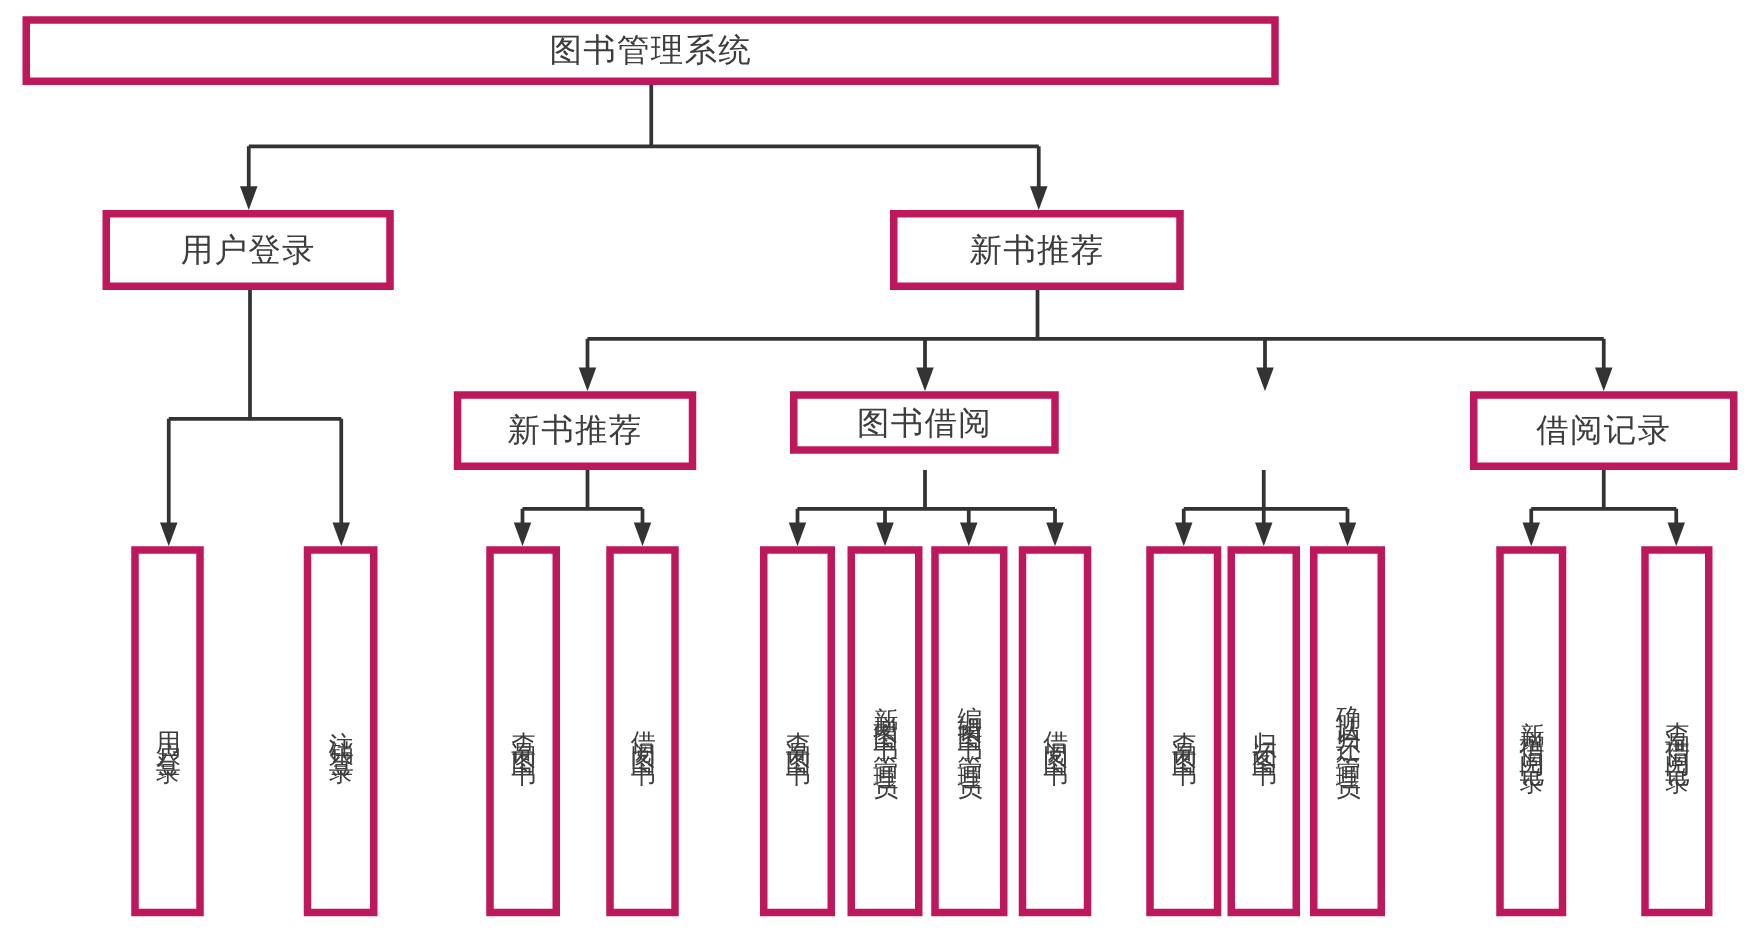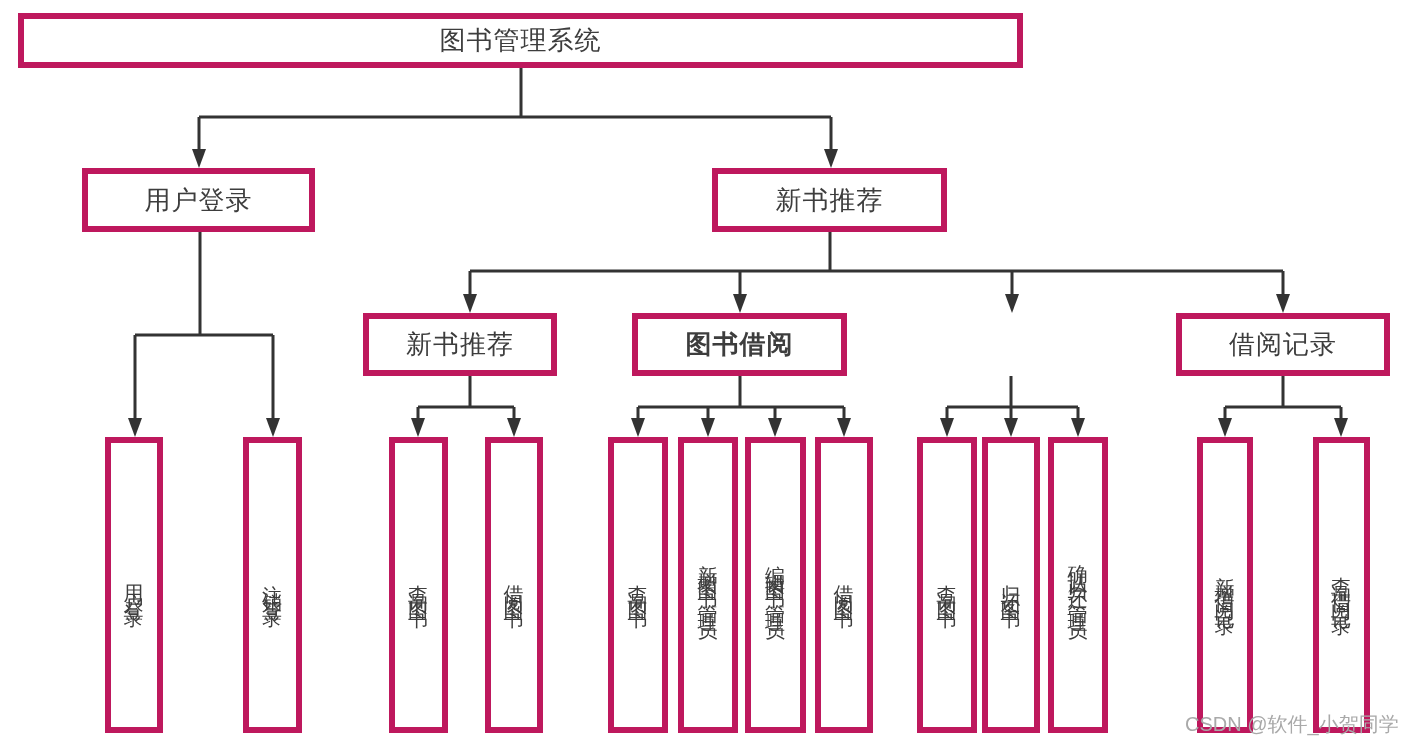--- a/index.html
+++ b/index.html
@@ -115,21 +115,21 @@
   <div class="box v" style="left:105px; top:437px; width:58px; height:296px;">
     <span>用户登录</span>
   </div>
   <div class="box v" style="left:243px; top:437px; width:59px; height:296px;">
     <span>注销登录</span>
   </div>
 
   <div class="box h" style="left:363px; top:313px; width:194px; height:63px;">
     <span>新书推荐</span>
   </div>
-  <div class="box h" style="left:632px; top:313px; width:215px; height:63px;font-weight:bold;">
+  <div class="box h" style="left:632px; top:313px; width:215px; height:50px;">
     <span>图书借阅</span>
   </div>
   <div class="box h" style="left:1176px; top:313px; width:214px; height:63px;">
     <span>借阅记录</span>
   </div>
 
   <div class="box v" style="left:389px; top:437px; width:59px; height:296px;">
     <span>查询图书</span>
   </div>
   <div class="box v" style="left:485px; top:437px; width:58px; height:296px;">
@@ -159,15 +159,14 @@
     <span>确认归还（管理员）</span>
   </div>
 
   <div class="box v" style="left:1197px; top:437px; width:56px; height:296px;">
     <span>新增借阅记录</span>
   </div>
   <div class="box v" style="left:1313px; top:437px; width:57px; height:296px;">
     <span>查询借阅记录</span>
   </div>
 
-  <div class="watermark">CSDN @软件_小贺同学</div>
 
 </div>
 
 </body></html>

